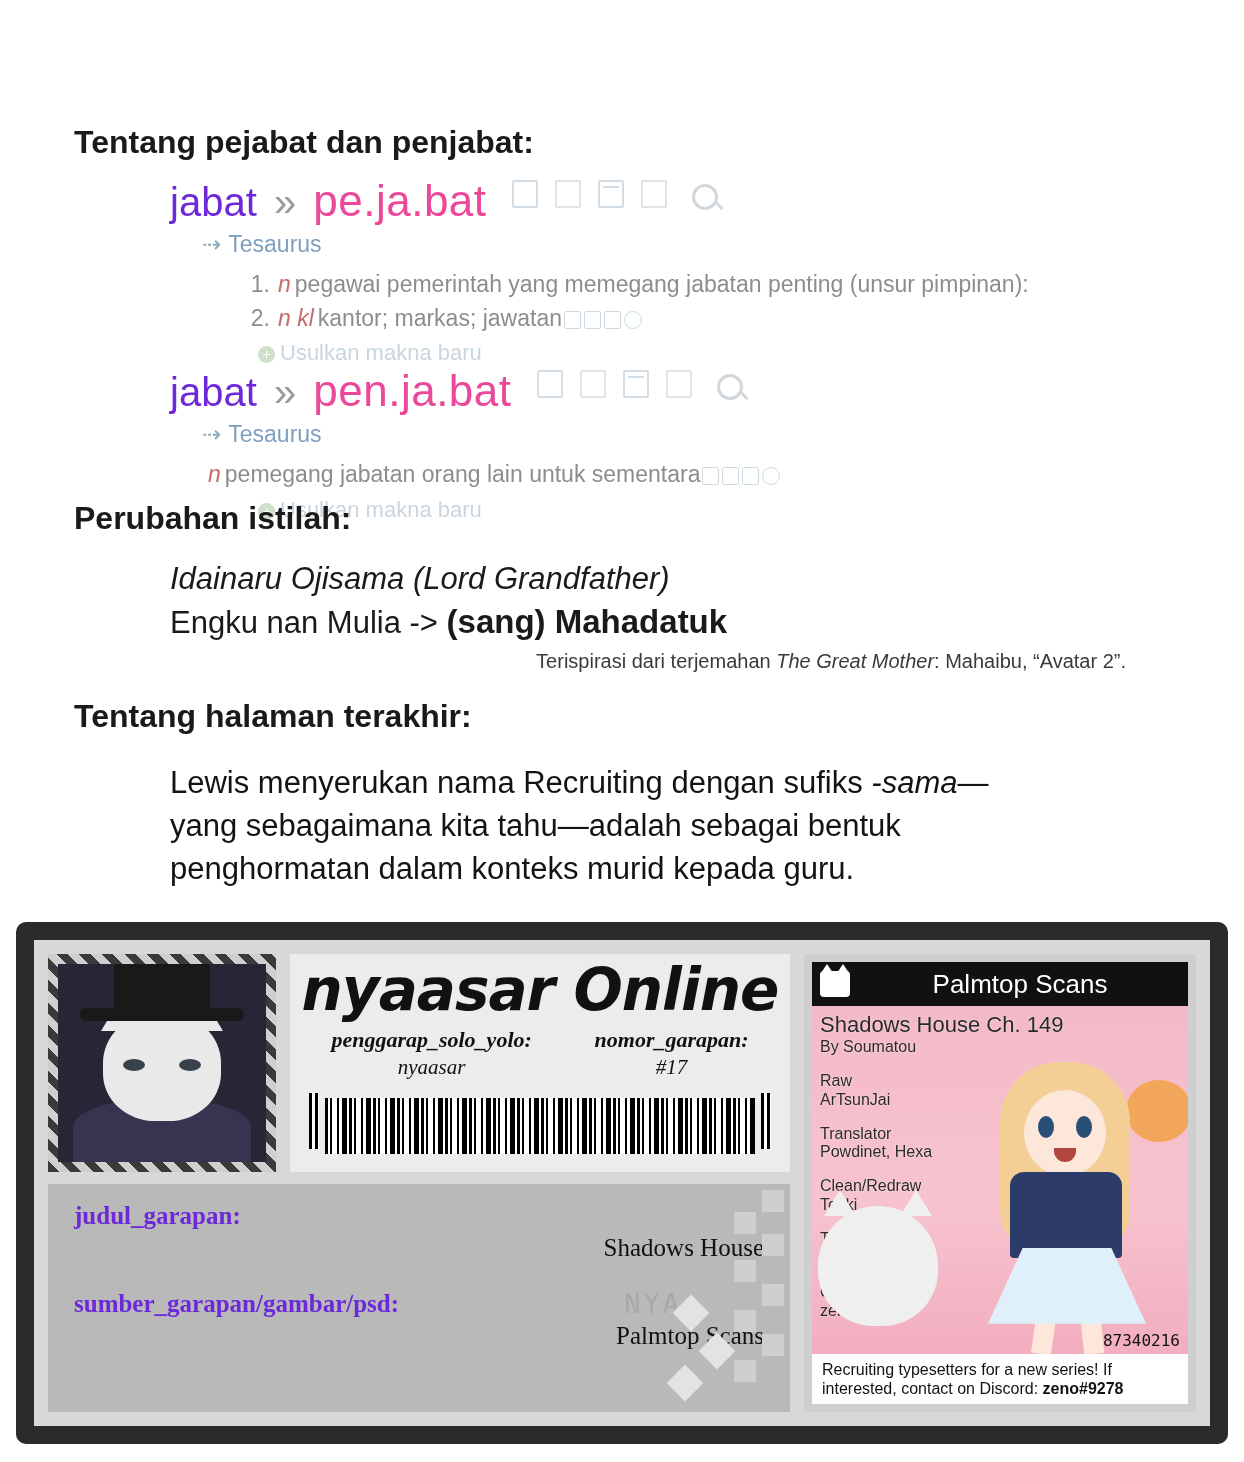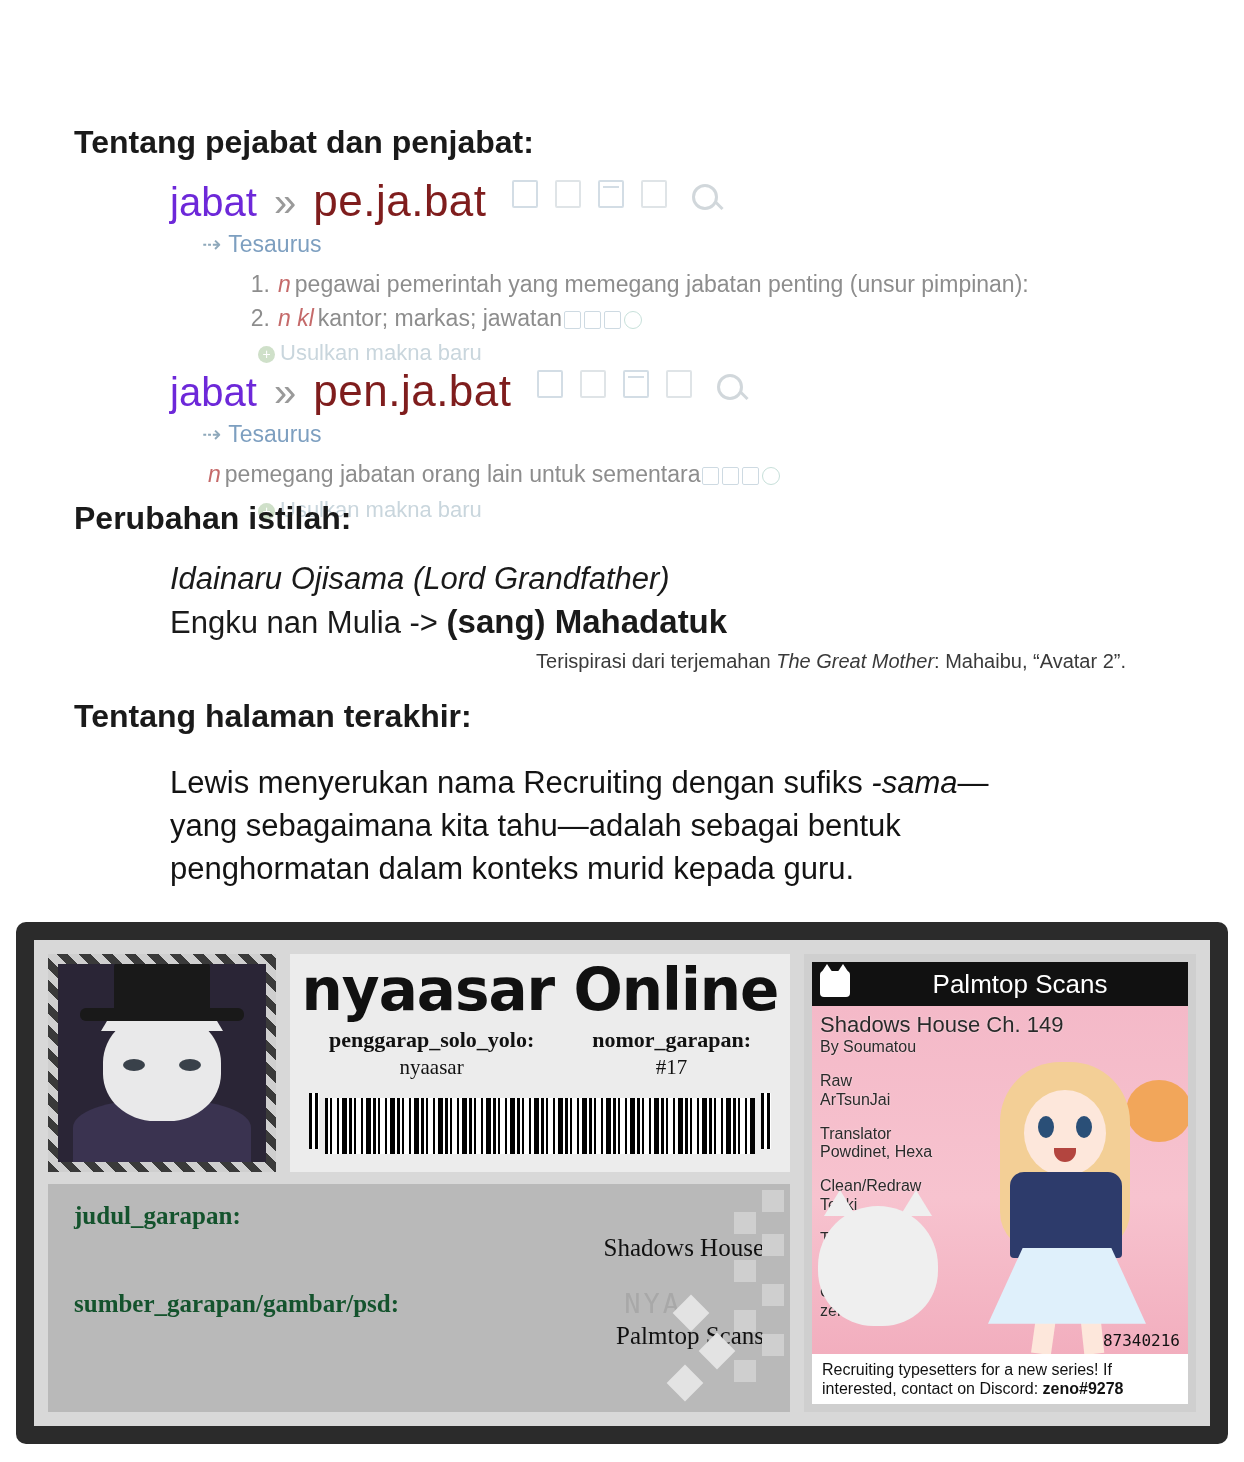--- a/index.html
+++ b/index.html
@@ -36,21 +36,21 @@
   }
   .kbbi-lemma {
     color: #6d28d9;
     font-weight: 400;
   }
   .kbbi-arrow {
     color: #9a9a9a;
     padding: 0 6px;
   }
   .kbbi-word {
-    color: #7f1d1d;
+    color: #ec4899;
     font-size: 44px;
     letter-spacing: 0.5px;
   }
   .kbbi-icons {
     display: inline-block;
     margin-left: 14px;
     vertical-align: 8px;
     opacity: .45;
   }
   .kbbi-icons .ic {
@@ -190,21 +190,21 @@
     display: flex;
     gap: 14px;
     position: relative;
   }
   .cr-left {
     width: 742px;
     display: flex;
     flex-direction: column;
     gap: 12px;
   }
-  .cr-toprow { display: flex; gap: 14px; height: 218px; }
+  .cr-toprow { display: flex; gap: 14px; height: 218px; font-style: italic; }
 
   .avatar-frame {
     width: 228px;
     height: 218px;
     background: repeating-linear-gradient(45deg,#3a3a3a 0 8px,#cfcfcf 8px 16px);
     padding: 10px;
     box-sizing: border-box;
   }
   .avatar-img {
     width: 100%; height: 100%;
@@ -318,21 +318,21 @@
     background: #b9b9b9;
     position: relative;
     padding: 18px 26px;
     box-sizing: border-box;
     font-family: "Liberation Serif", serif;
     overflow: hidden;
   }
   .info-key {
     font-weight: 700;
     font-size: 25px;
-    color: #14532d;
+    color: #6d28d9;
   }
   .info-val {
     font-size: 25px;
     color: #111;
     margin: 4px 0 28px 32px;
     text-align: right;
   }
   .nya-watermark {
     position: absolute;
     right: 108px; top: 104px;

